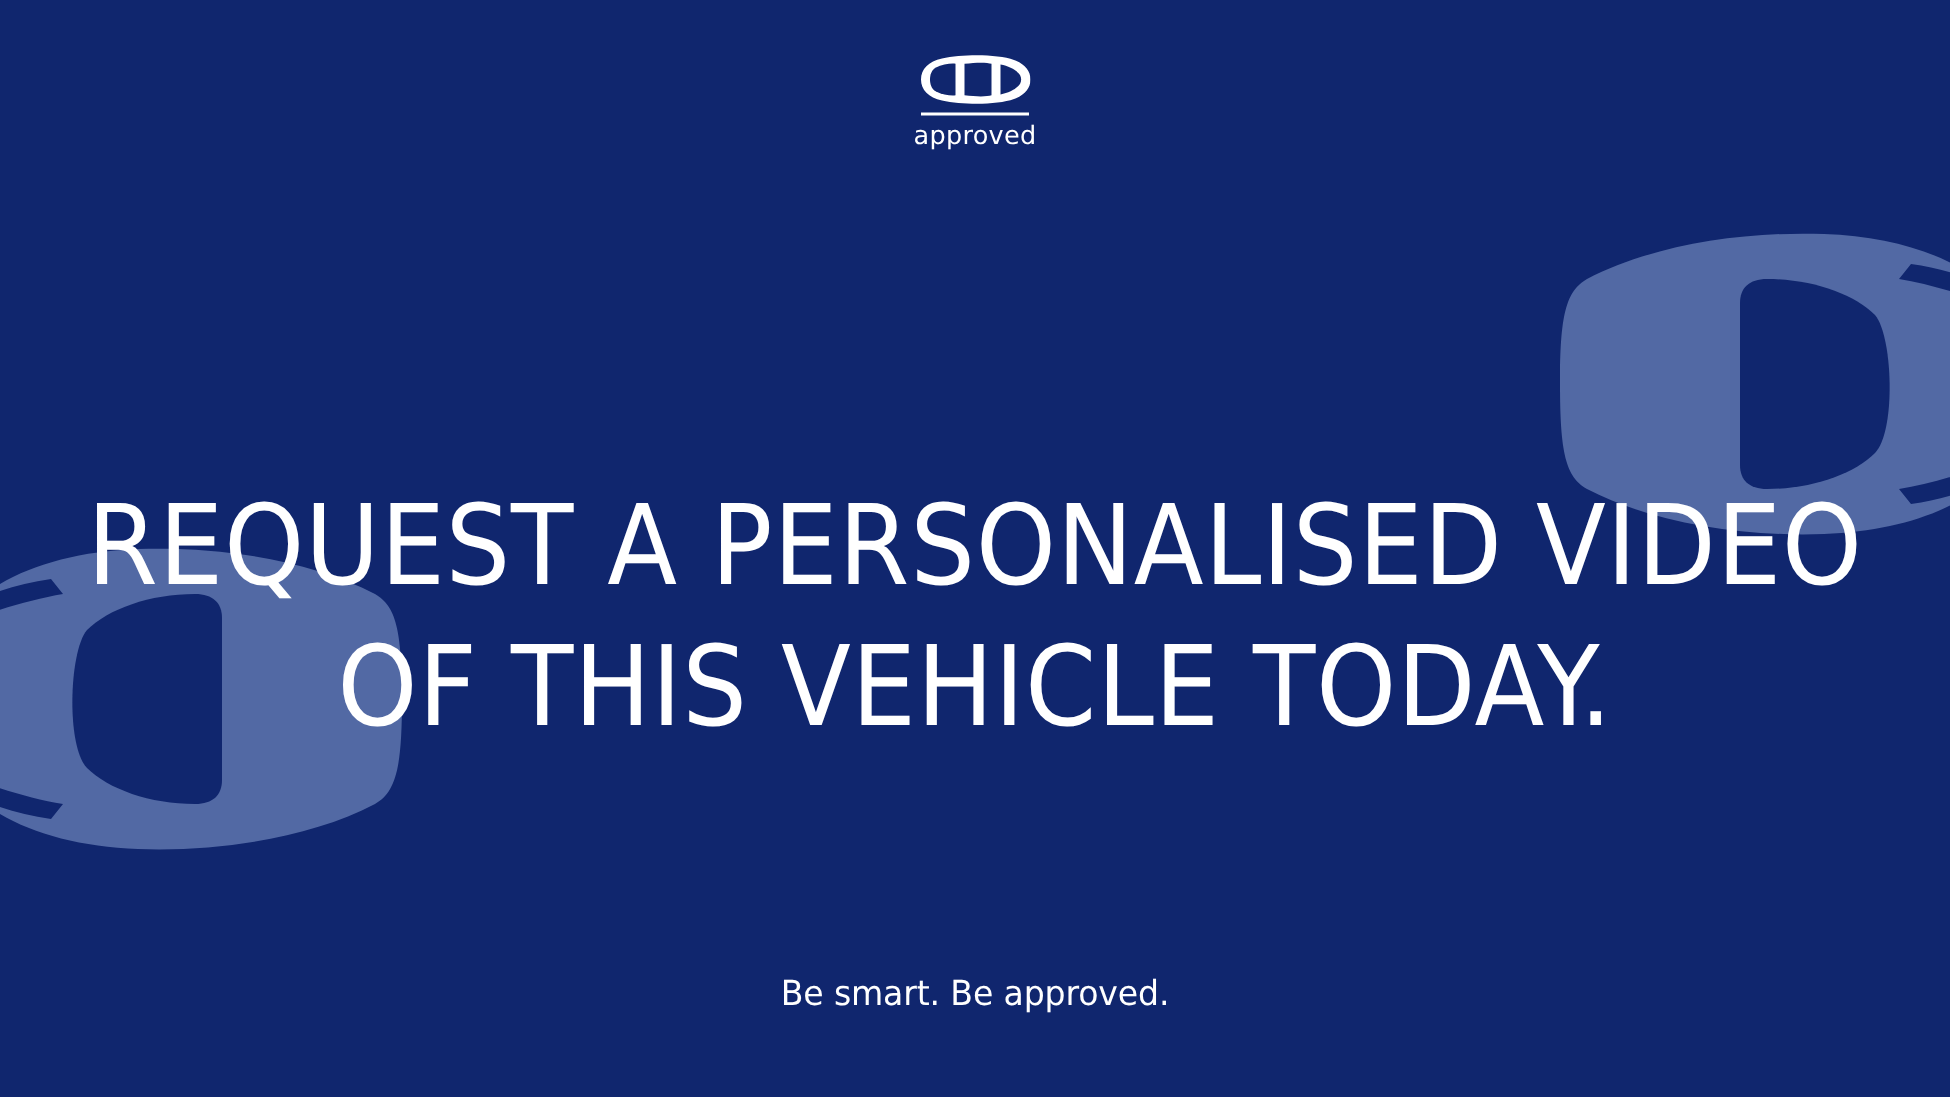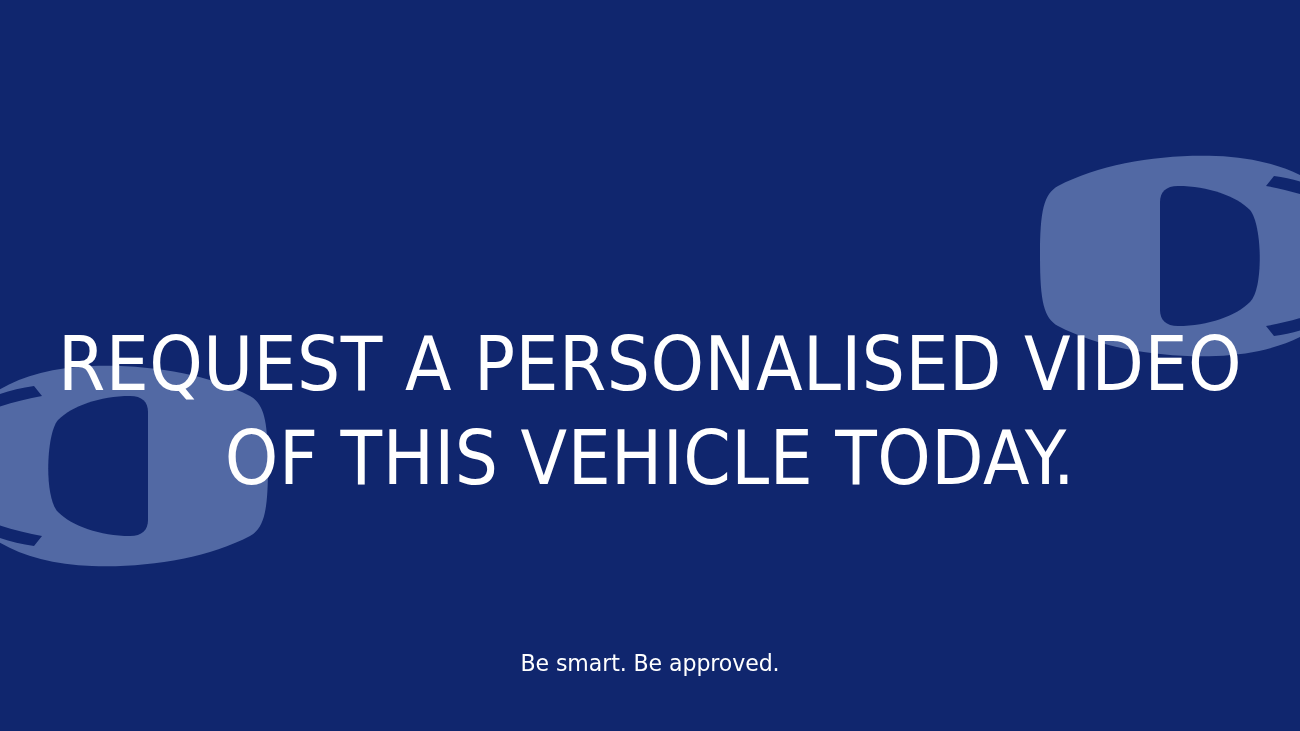--- a/index.html
+++ b/index.html
@@ -172,20 +172,53 @@
                L 234 34
                C 262 38, 288 48, 300 58 Z" fill="#10266e"></path>
 
       <path d="M296 162
                C 282 170, 250 180, 226 184
                L 234 194
                C 262 190, 288 180, 300 170 Z" fill="#10266e"></path>
     </svg>
   </div>
 
+  <div class="logo-block">
+    <span class="logo-mark">
+      <svg viewBox="0 0 148 68" xmlns="http://www.w3.org/2000/svg" aria-hidden="true">
+
+        <path d="M30 6
+                 C 58 0, 104 0, 126 8
+                 C 140 13, 148 22, 148 34
+                 C 148 46, 140 55, 126 60
+                 C 104 68, 58 68, 30 62
+                 C 12 58, 2 48, 2 34
+                 C 2 20, 12 10, 30 6 Z" fill="#ffffff"></path>
+
+        <path d="M22 18
+                 C 30 14, 42 12, 48 13
+                 L 48 55
+                 C 42 56, 30 54, 22 50
+                 C 16 47, 14 40, 14 34
+                 C 14 28, 16 21, 22 18 Z" fill="#10266e"></path>
+
+        <path d="M60 13
+                 C 76 11, 90 11, 96 13
+                 L 96 55
+                 C 90 57, 76 57, 60 55 Z" fill="#10266e"></path>
+
+        <path d="M108 14
+                 C 120 16, 130 22, 134 28
+                 C 136 32, 136 36, 134 40
+                 C 130 46, 120 52, 108 54 Z" fill="#10266e"></path>
+      </svg>
+    </span>
+    <span class="logo-rule"></span>
+    <span class="logo-word">approved</span>
+  </div>
 
   <h1 class="headline">
     <span class="headline-line">REQUEST A PERSONALISED VIDEO</span>
     <span class="headline-line">OF THIS VEHICLE TODAY.</span>
   </h1>
 
   <div class="tagline">Be smart. Be approved.</div>
 
 </div>
 

